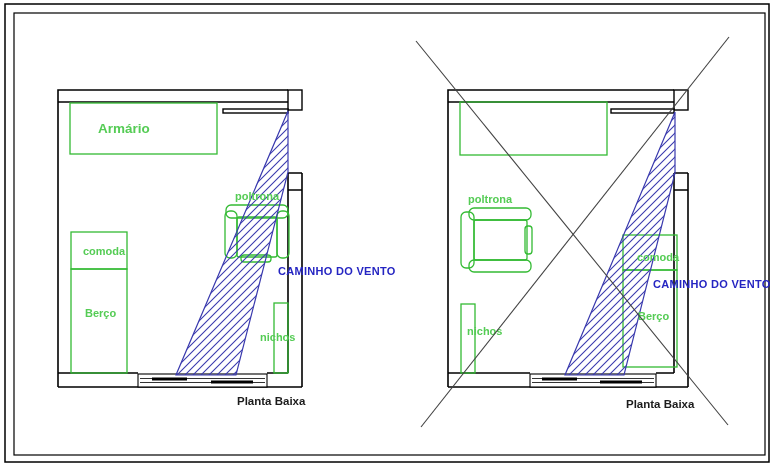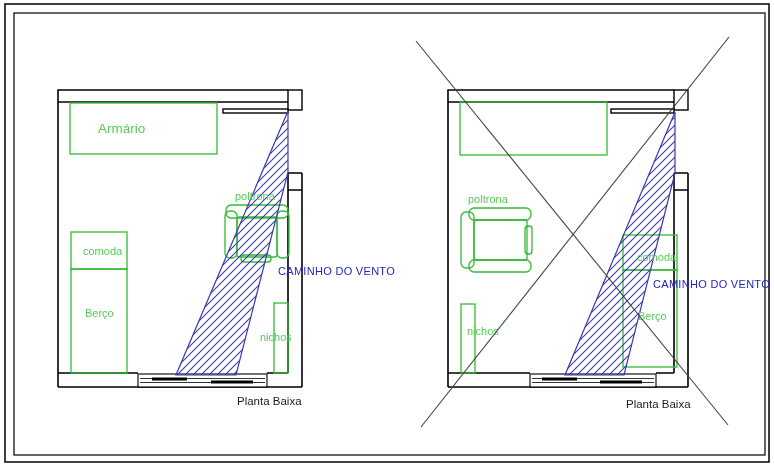--- a/index.html
+++ b/index.html
@@ -1,20 +1,21 @@
 <!DOCTYPE html>
 <html style="--wall: #000000; --green: #34bb34; --green-text: #55cc55; --blue: #3a3aae; --blue-text: #2525c2; --cross: #424242;"><head>
 <meta charset="utf-8">
 <style>
   html, body { margin: 0; padding: 0; background: #ffffff; }
   #stage {
     position: relative;
     width: 774px; height: 468px;
     background: #ffffff;
     font-family: "Liberation Sans", sans-serif;
+    font-weight: bold;
   }
   svg { display: block; }
   svg text { font-family: "Liberation Sans", sans-serif; }
 
   .frame      { fill: none; stroke: var(--wall); stroke-width: 1.5; }
   .frame-in   { fill: none; stroke: var(--wall); stroke-width: 1.2; }
   .wall       { fill: none; stroke: var(--wall); stroke-width: 1.6; }
   .wall-box   { fill: #ffffff; stroke: var(--wall); stroke-width: 1.4; }
   .win-frame  { fill: #ffffff; stroke: var(--wall); stroke-width: 1.1; }
   .win-line   { fill: none; stroke: var(--wall); stroke-width: 0.8; }

